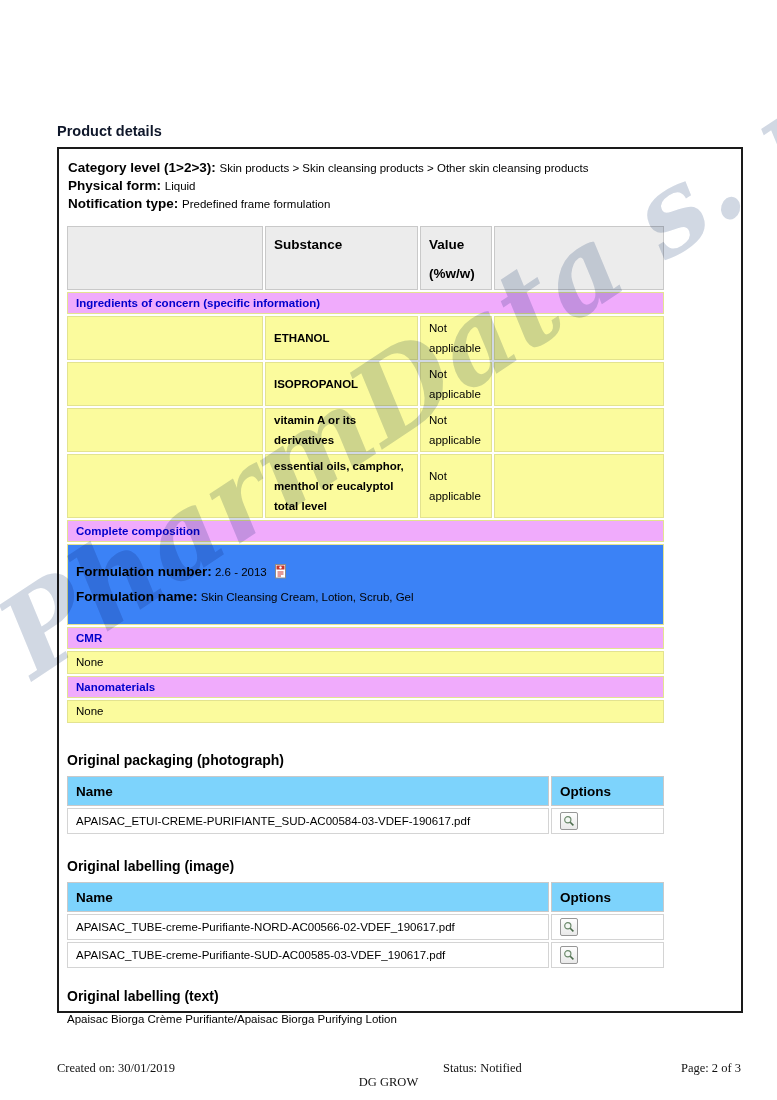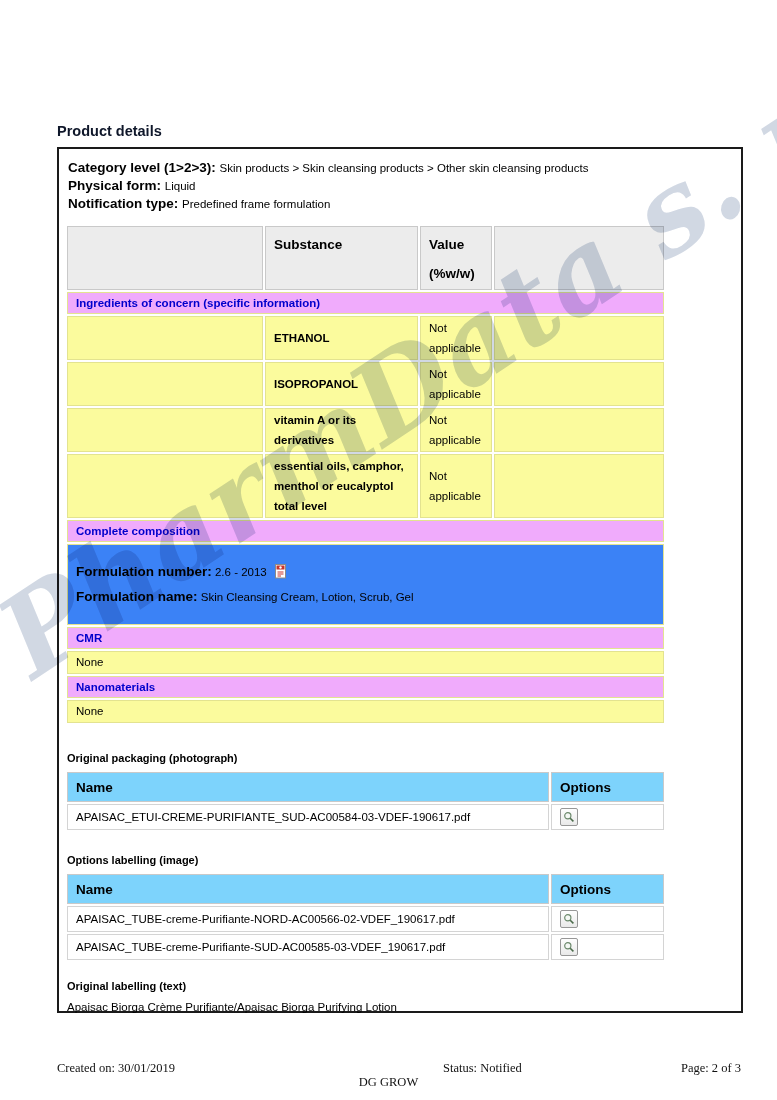--- a/index.html
+++ b/index.html
@@ -43,21 +43,21 @@
   .subst tr.data td { background: #fbfb9d; border: 1px solid #e3e390; line-height: 20px; }
   .subst td.sub { font-weight: bold; }
   .subst tr.wide td { background: #3b82f6; border: 1px solid #e3e390; padding: 16px 8px; }
   .fline { line-height: 21px; font-size: 11.5px; }
   .flabel { font-weight: bold; font-size: 13.5px; }
   .subst tr.plain td { background: #fbfb9d; border: 1px solid #e3e390; height: 22px; line-height: 15px; padding: 3px 8px; }
 
   .pdf-ic { display: inline-block; vertical-align: -3px; margin-left: 4px; cursor: pointer; }
 
   
-  .sec-h { font-size: 11px; font-weight: bold; margin: 27px 0 6px 1px; }
+  .sec-h { font-size: 14px; font-weight: bold; margin: 27px 0 6px 1px; }
   .files td { vertical-align: middle; }
   .files tr.h td { background: #7dd3fc; border: 1px solid #c9c9c9; font-weight: bold; font-size: 13.5px; padding: 6px 8px; height: 30px; }
   .files tr.r td { background: #fff; border: 1px solid #d4d4d4; font-size: 11.5px; padding: 3px 8px; height: 23px; }
   .mag-btn {
     width: 18px; height: 18px; border: 1px solid #979797; border-radius: 2px;
     background: linear-gradient(#fefefe, #e9e9e9); padding: 0; margin: 0;
     display: inline-flex; align-items: center; justify-content: center; cursor: pointer;
   }
 
   .lab-text { font-size: 11.5px; margin: 9px 0 0 1px; }
@@ -193,21 +193,21 @@
             <svg width="12" height="12" viewBox="0 0 12 12">
               <circle cx="4.8" cy="4.8" r="3.1" fill="#f4f8f4" stroke="#6d8a6d" stroke-width="1.2"></circle>
               <line x1="7.2" y1="7.2" x2="10.4" y2="10.4" stroke="#4b6b4b" stroke-width="1.6"></line>
             </svg>
           </button>
         </td>
       </tr>
     </tbody>
       </table>
 
-    <div class="sec-h" style="margin-top:22px">Options labelling (image)</div>
+    <div class="sec-h" style="margin-top:22px">Original labelling (image)</div>
     <table class="grid files">
       <colgroup>
           <col style="width:482px">
           <col>
         </colgroup>
       <tbody>
           <tr class="h">
         <td>Name</td>
         <td>Options</td>
       </tr>

